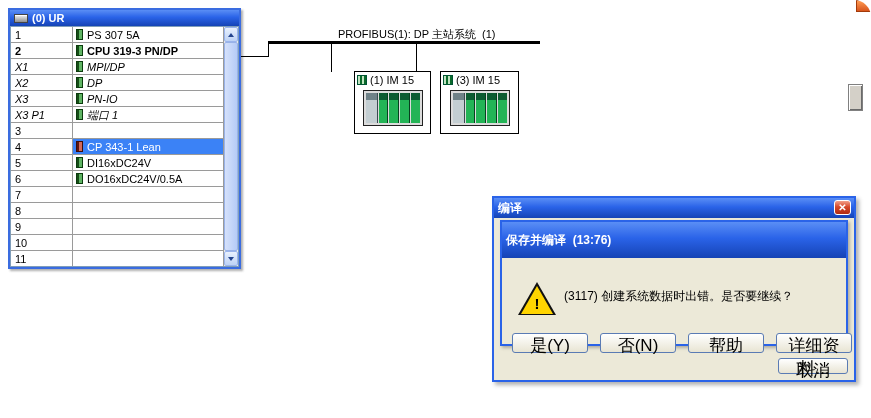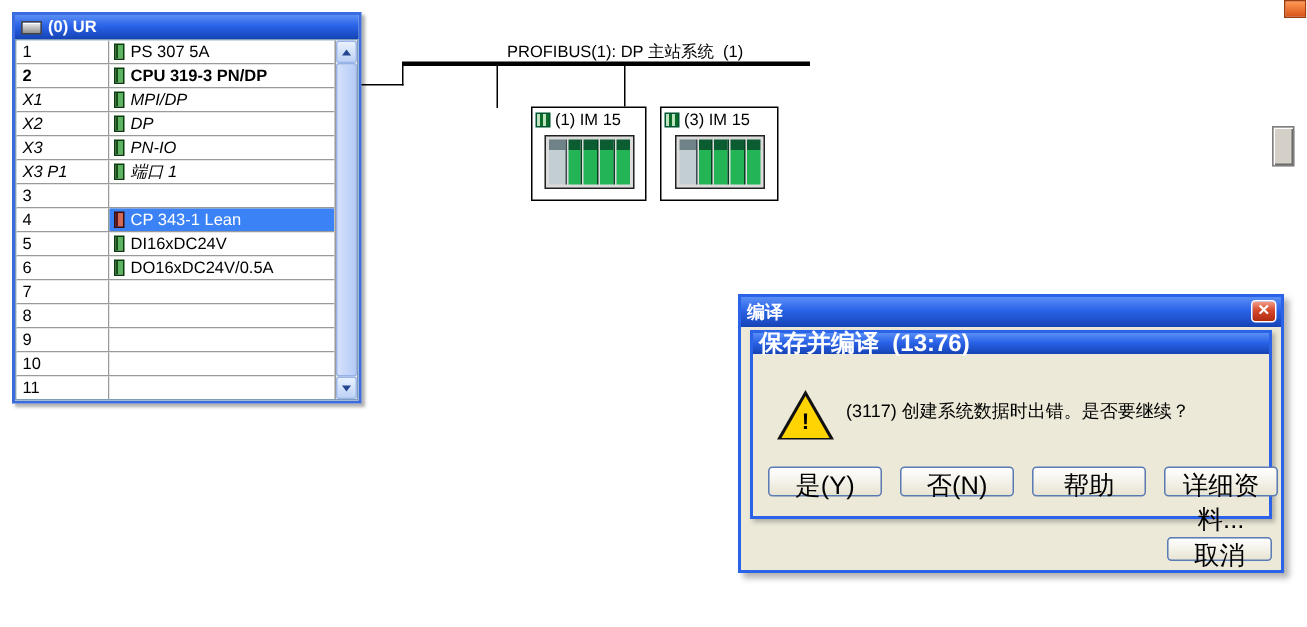--- a/index.html
+++ b/index.html
@@ -1,18 +1,18 @@
 <!DOCTYPE html>
 <html><head>
 <meta charset="utf-8">
 <style>
   * { box-sizing: border-box; margin: 0; padding: 0; }
   html,body { background:#fff; }
   body { font-family: "Liberation Sans", sans-serif; }
-  .stage { position:relative; width:871px; height:418px; background:#ffffff; overflow:hidden; }
+  .stage { position:relative; width:871px; height:418px; background:#ffffff; overflow:hidden;border-radius:17px; }
 
   
   .titlebar {
     height:16px; display:flex; align-items:center; gap:4px; padding:0 4px;
     background: linear-gradient(180deg,#5a8ef5 0%, #2a63e8 45%, #1543b5 100%);
     color:#fff; font-size:11px; font-weight:bold; white-space:pre;
   }
 
   
   .rack {
@@ -73,21 +73,21 @@
     background: linear-gradient(180deg,#f3a08a,#d6492b 45%,#b02a10);
     border:1px solid #fff; border-radius:3px; color:#fff; font-size:10px; font-weight:bold;
     display:flex; align-items:center; justify-content:center; line-height:1; }
   .cancel-btn { position:absolute; right:6px; bottom:6px; width:70px; height:16px;
     border:1px solid #5a7bb4; border-radius:3px; font-size:17px; color:#000;
     background: linear-gradient(180deg,#ffffff,#e8e4d3); font-family:Liberation Serif, serif; }
 
   
   .msgbox { position:absolute; left:500px; top:220px; width:348px; height:126px;
     border:2px solid #2a63e8; background:#ece9d8; z-index:20; box-shadow: 2px 2px 3px rgba(60,60,60,.35); }
-  .msgbox .titlebar { height:14px; font-size:16px; }
+  .msgbox .titlebar { height:36px; font-size:12px; }
   .msg-body { position:relative; height:103px; }
   .warn { position:absolute; left:16px; top:24px; width:38px; height:34px; }
   .warn .tri-outer { position:absolute; left:0; top:0; width:0; height:0;
     border-left:19px solid transparent; border-right:19px solid transparent; border-bottom:33px solid #111; }
   .warn .tri-inner { position:absolute; left:3px; top:4px; width:0; height:0;
     border-left:16px solid transparent; border-right:16px solid transparent; border-bottom:28px solid #ffd400; }
   .warn .mark { position:absolute; left:0; right:0; top:13px; text-align:center;
     font-weight:bold; font-size:15px; color:#000; }
   .msg-text { position:absolute; left:62px; top:30px; font-size:12px; color:#000; white-space:pre; }
   .btn-row { position:absolute; left:10px; bottom:8px; display:flex; gap:12px; }

